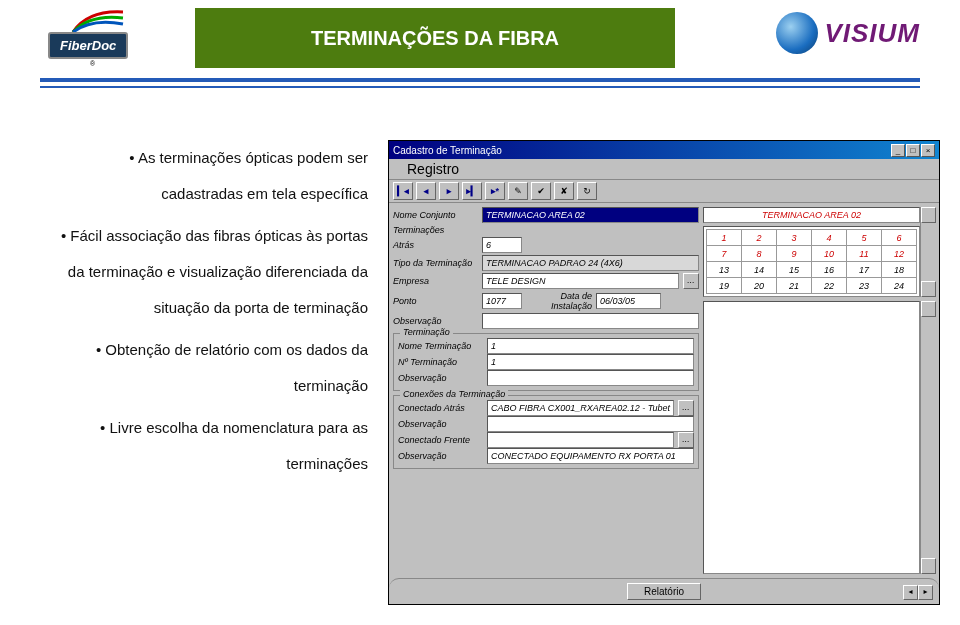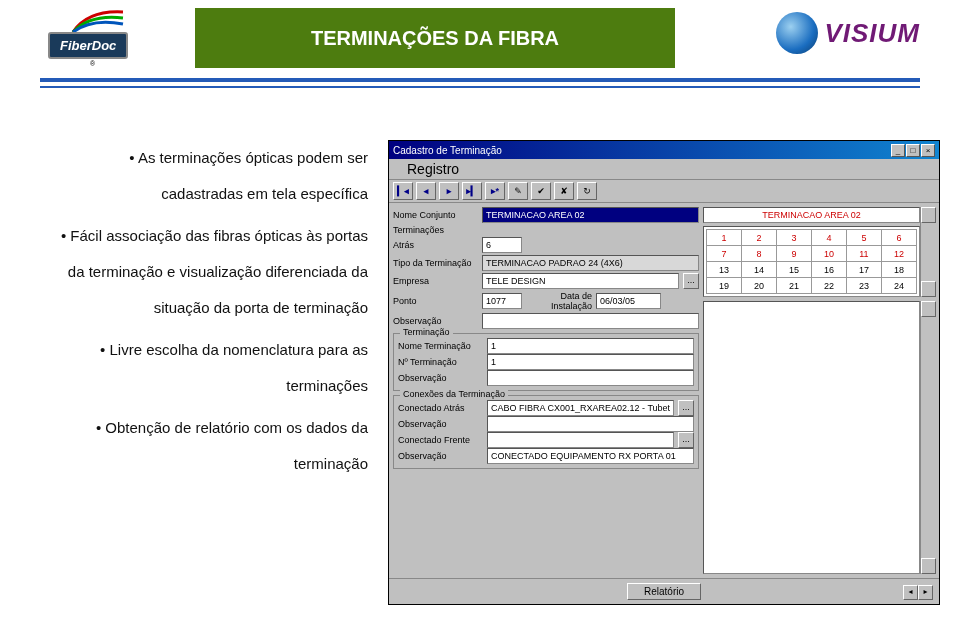--- a/index.html
+++ b/index.html
@@ -27,21 +27,21 @@
   
   .window { flex: 1; background: #c0c0c0; border: 1px solid #000; font-family: Tahoma, sans-serif; font-size: 10px; display: flex; flex-direction: column; }
   .win-title { background: linear-gradient(to right, #000080, #1084d0); color: #fff; padding: 2px 4px; display: flex; justify-content: space-between; align-items: center; height: 18px; }
   .win-title .btns { display: flex; gap: 1px; }
   .win-title .btns span { width: 14px; height: 13px; background: #c0c0c0; border: 1px solid #fff; border-right-color: #555; border-bottom-color: #555; font-size: 8px; line-height: 11px; text-align: center; color: #000; }
   .win-menu { padding: 2px 6px; font-size: 14px; margin-left: 12px; }
   .win-toolbar { padding: 2px 4px; display: flex; gap: 3px; border-top: 1px solid #888; border-bottom: 1px solid #888; }
   .tb { width: 20px; height: 18px; background: #c0c0c0; border: 1px solid #fff; border-right-color: #666; border-bottom-color: #666; font-size: 9px; line-height: 16px; text-align: center; color: #000; }
   .tb.blue { color: #008; font-weight: bold; }
   
-  .win-body { flex: 1; display: flex; padding: 4px; gap: 4px; }
+  .win-body { flex: 1; display: flex; padding: 4px; gap: 4px; font-style: italic; }
   .form-col { flex: 1.1; display: flex; flex-direction: column; gap: 2px; }
   .row { display: flex; align-items: center; gap: 4px; }
   .lbl { width: 85px; font-size: 9px; color: #000; }
   .lbl.w2 { width: 66px; }
   .fld { flex: 1; height: 16px; background: #fff; border: 1px solid #888; border-top-color: #555; border-left-color: #555; padding: 1px 3px; font-size: 9px; line-height: 13px; overflow: hidden; white-space: nowrap; }
   .fld.sm { flex: none; width: 40px; }
   .fld.ro { background: #d8d8d8; }
   .fld.sel { background: #000080; color: #fff; }
   .grp { border: 1px solid #888; padding: 4px 4px 4px 4px; margin-top: 2px; position: relative; }
   .grp .gt { position: absolute; top: -7px; left: 6px; background: #c0c0c0; padding: 0 3px; font-size: 9px; }
@@ -52,21 +52,21 @@
   .ports { background: #fff; border: 1px solid #888; border-top-color: #555; border-left-color: #555; padding: 2px; }
   .ports table { border-collapse: collapse; width: 100%; }
   .ports td { border: 1px solid #999; width: 16.66%; height: 16px; text-align: center; font-size: 9px; }
   .ports td.r { color: #c00; }
   .sbspace { flex: 1; background: #fff; border: 1px solid #888; border-top-color: #555; border-left-color: #555; }
   .sbv { width: 15px; background: #c0c0c0; border-left: 1px solid #888; position: relative; }
   .sbv::before, .sbv::after { content: ""; position: absolute; left: 0; width: 13px; height: 14px; background: #c0c0c0; border: 1px solid #fff; border-right-color: #666; border-bottom-color: #666; }
   .sbv::before { top: 0; }
   .sbv::after { bottom: 0; }
   
-  .win-footer { display: flex; justify-content: center; padding: 4px; border-top: 1px solid #888; position: relative; }
+  .win-footer { display: flex; justify-content: center; padding: 4px; border-top: 1px solid #888; position: relative; border-radius: 10px; }
   .relbtn { background: #c0c0c0; border: 1px solid #fff; border-right-color: #666; border-bottom-color: #666; padding: 2px 16px; font-size: 10px; }
   .hscroll { position: absolute; right: 6px; bottom: 4px; display: flex; gap: 0; }
   .hbtn { width: 15px; height: 15px; background: #c0c0c0; border: 1px solid #fff; border-right-color: #666; border-bottom-color: #666; font-size: 8px; text-align: center; line-height: 12px; }
 </style>
 </head>
 <body>
 
 <div class="header">
   <div class="logo-left">
     <svg class="stripes" width="60" height="28">
@@ -85,22 +85,22 @@
     <div class="txt">VISIUM</div>
   </div>
   <div class="hr1"></div>
   <div class="hr2"></div>
 </div>
 
 <div class="content">
   <div class="bullets">
     <div class="b">• As terminações ópticas podem ser cadastradas em tela específica</div>
     <div class="b">• Fácil associação das fibras ópticas às portas da terminação e visualização diferenciada da situação da porta de terminação</div>
+    <div class="b">• Obtenção de relatório com os dados da terminação</div>
     <div class="b">• Livre escolha da nomenclatura para as terminações</div>
-    <div class="b">• Obtenção de relatório com os dados da terminação</div>
   </div>
 
   <div class="window">
     <div class="win-title">
       <span>Cadastro de Terminação</span>
       <div class="btns">
         <span>_</span>
         <span>□</span>
         <span>×</span>
       </div>

